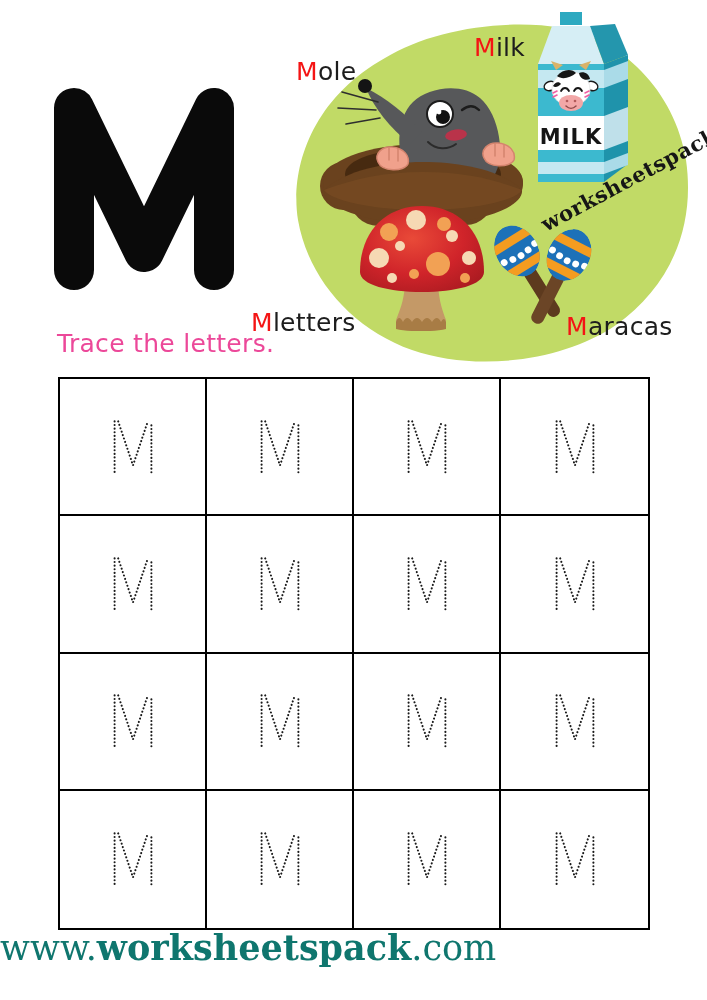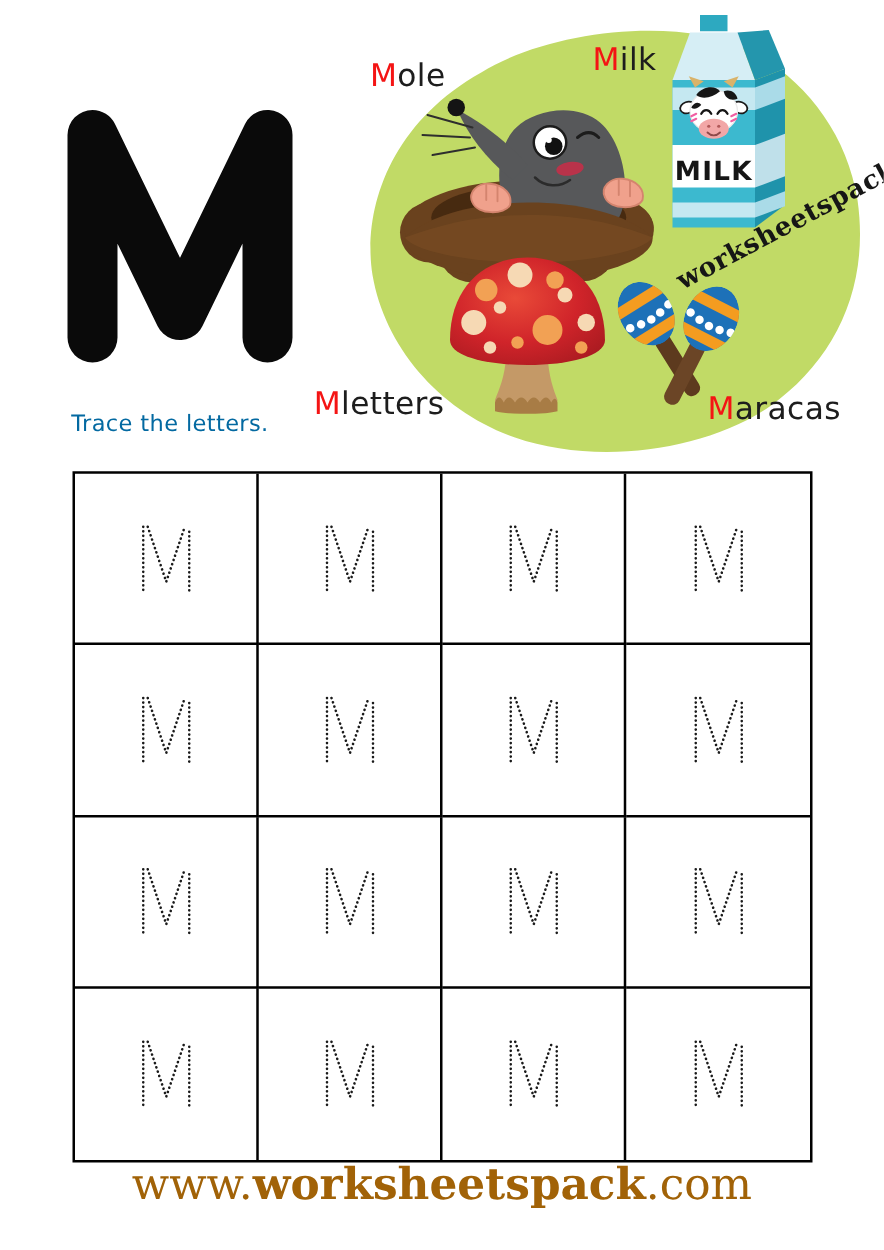--- a/index.html
+++ b/index.html
@@ -10,44 +10,44 @@
   
   .blob{position:absolute;left:290px;top:20px;z-index:1;}
   .big-m{position:absolute;left:53px;top:87px;z-index:2;}
   .mole-art{position:absolute;left:316px;top:58px;z-index:2;}
   .milk-art{position:absolute;left:524px;top:12px;z-index:2;}
   .mushroom-art{position:absolute;left:352px;top:196px;z-index:2;}
   .maracas-art{position:absolute;left:487px;top:213px;z-index:2;}
   
   .label{position:absolute;z-index:3;font-size:25px;line-height:1.15;color:#1d1d1d;letter-spacing:.3px;white-space:nowrap;}
   .label .cap{color:#f41414;}
-  #label-mole{left:296px;top:47px;}
+  #label-mole{left:296px;top:58px;}
   #label-milk{left:474px;top:34px;}
   #label-mushroom{left:251px;top:309px;}
   #label-maracas{left:566px;top:313px;text-align:center;}
-  .instruction{position:absolute;left:57px;top:329px;font-size:18px;color:#0369a1;letter-spacing:.3px;}
+  .instruction{position:absolute;left:57px;top:329px;font-size:25px;color:#ec4899;letter-spacing:.3px;}
   .watermark{
     position:absolute;left:531px;top:167px;z-index:4;
     font-family:"DejaVu Serif",serif;font-weight:bold;font-size:21px;color:#161616;
     transform:rotate(-28deg);white-space:nowrap;letter-spacing:.5px;
   }
   
   .grid{
     position:absolute;left:58px;top:377px;width:592px;height:553px;z-index:2;
     box-sizing:border-box;border:2px solid #000;background:#fff;
     display:grid;grid-template-columns:repeat(4,1fr);grid-template-rows:repeat(4,1fr);
   }
   .cell{border-right:2px solid #000;border-bottom:2px solid #000;display:flex;align-items:center;justify-content:center;}
   .cell:nth-child(4n){border-right:none;}
   .cell:nth-child(n+13){border-bottom:none;}
   .tletter{width:48px;height:64px;}
   
   .footer{
-    position:absolute;left:0;top:927px;width:707px;text-align:center;z-index:2;
-    font-family:"DejaVu Serif",serif;font-size:35px;color:#a16207;
+    position:absolute;left:0;top:927px;width:707px;z-index:2;
+    font-family:"DejaVu Serif",serif;font-size:35px;color:#0f766e;
   }
   .footer .brand{font-weight:bold;}
 </style>
 </head>
 <body>
 
 <svg width="0" height="0" style="position:absolute" aria-hidden="true">
   <defs>
     <g id="dotM" fill="none" stroke="#1a1a1a" stroke-width="2.6" stroke-linecap="round" stroke-dasharray="0.1 4.4">
       <path d="M7,8 L7,73"></path>

